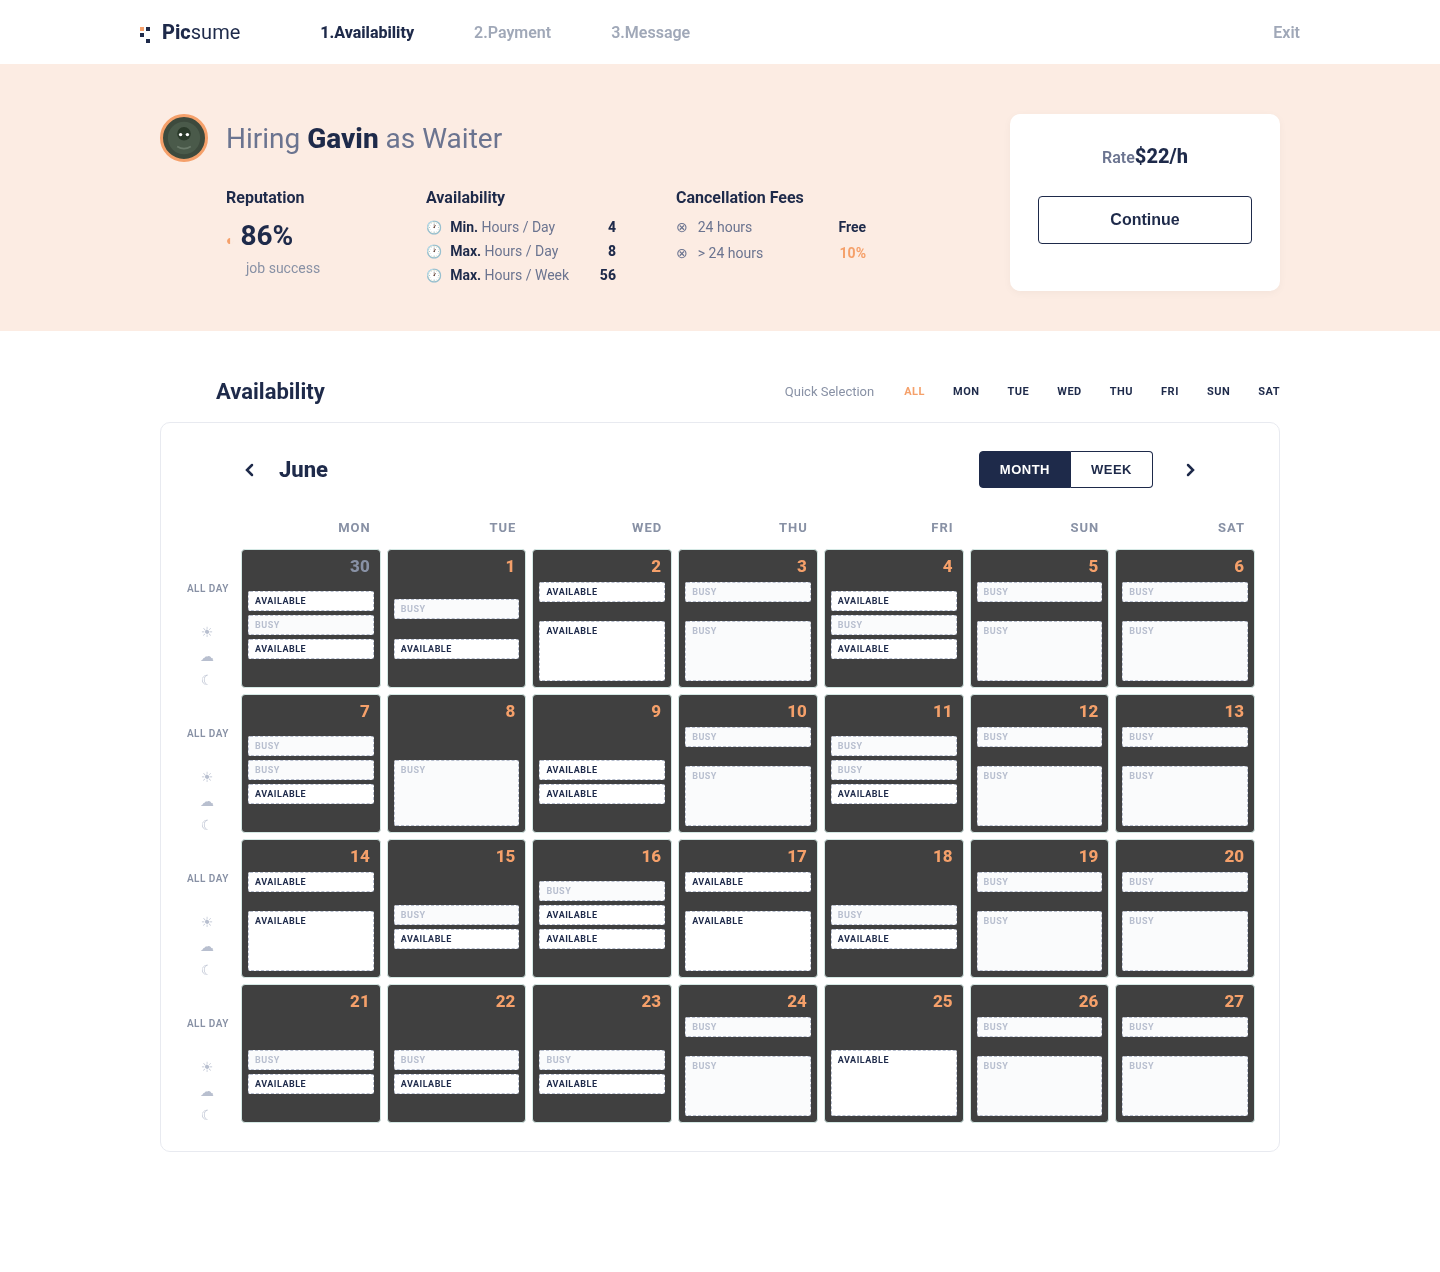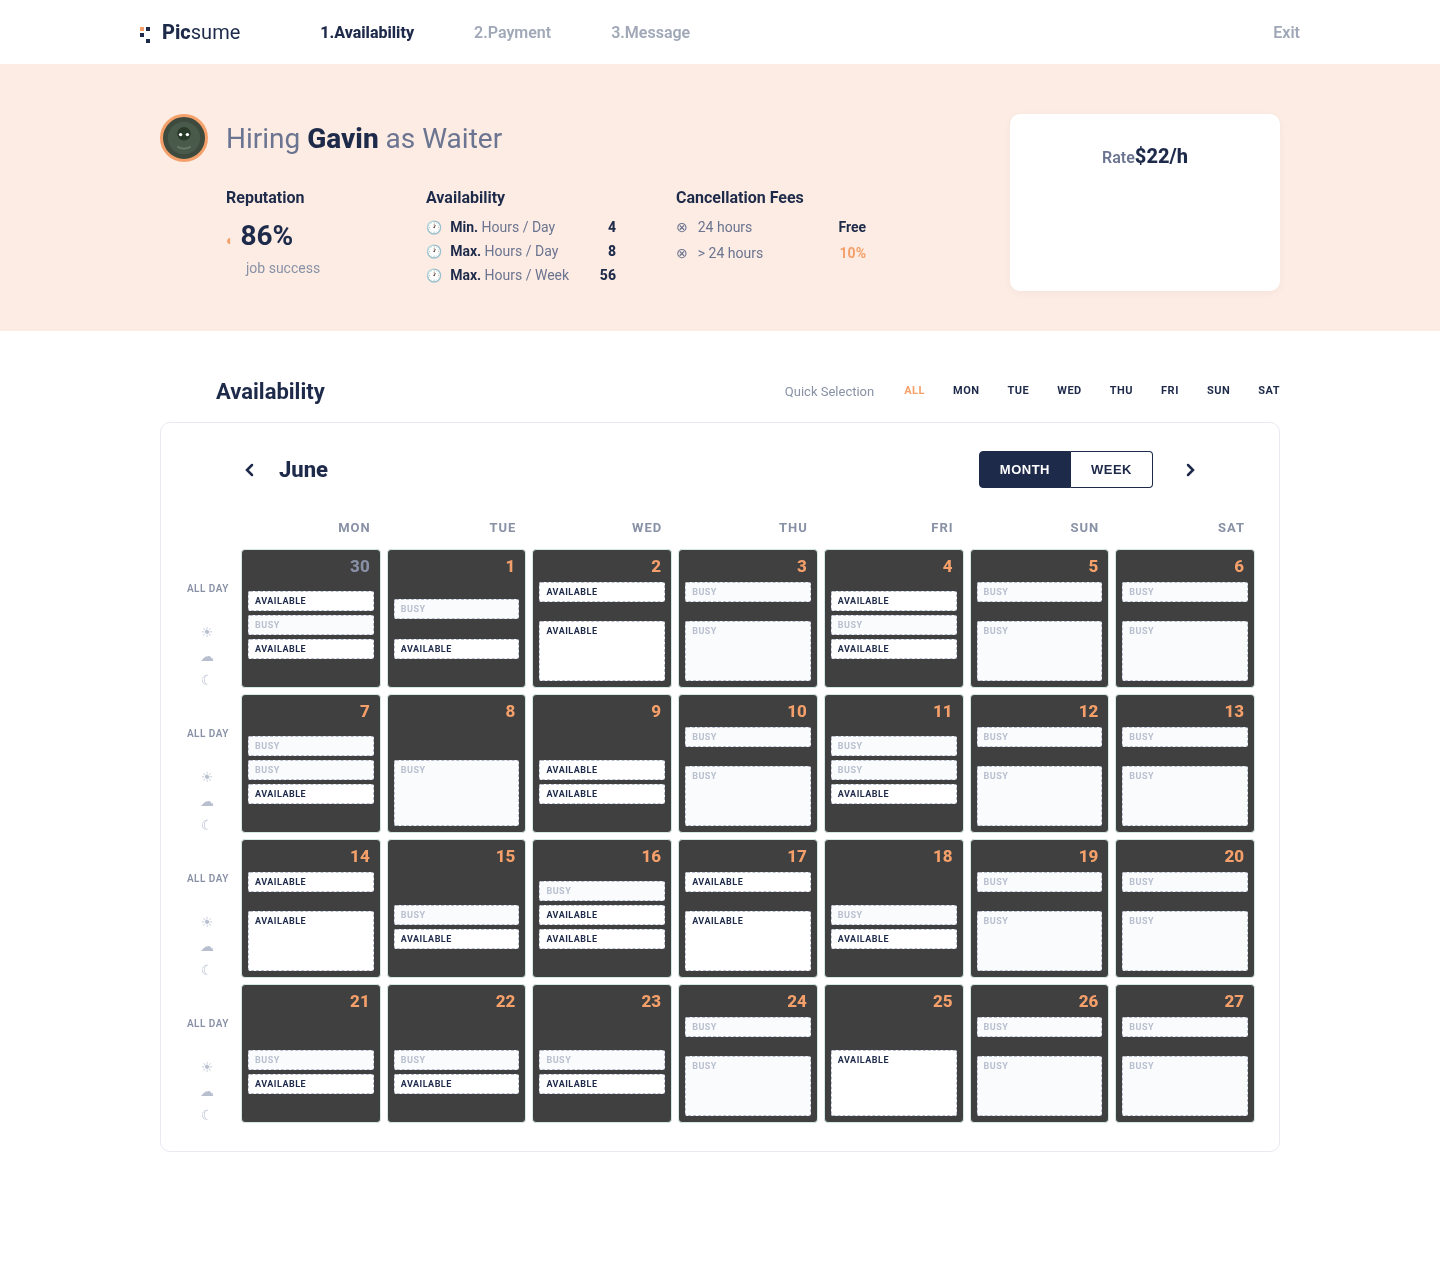--- a/index.html
+++ b/index.html
@@ -37,21 +37,21 @@
 .cancel-row .val.free{color:#1e2a4a}
 .cancel-row .val.pct{color:#f5a06a}
 .rate-card{background:#fff;border-radius:10px;padding:30px 28px;width:270px;box-shadow:0 2px 8px rgba(0,0,0,0.04)}
 .rate-row{display:flex;justify-content:center;align-items:baseline;margin-bottom:28px}
 .rate-label{font-size:16px;color:#6b7490;font-weight:600}
 .rate-val{font-size:20px;font-weight:800;color:#1e2a4a}
 .continue-btn{width:100%;padding:14px;border:1px solid #1e2a4a;border-radius:4px;background:#fff;color:#1e2a4a;font-size:16px;font-weight:600;cursor:pointer}
 .availability-section{max-width:1160px;margin:48px auto 0;padding:0 20px}
 .avail-header{display:flex;align-items:center;margin-bottom:18px}
 .avail-header h2{font-size:22px;font-weight:700;color:#1e2a4a;margin-left:56px}
-.quick-sel{margin-left:auto;display:flex;align-items:flex-start;gap:22px;font-size:11px}
+.quick-sel{margin-left:auto;display:flex;align-items:center;gap:22px;font-size:11px}
 .quick-label{color:#8891a5;font-size:13px;margin-right:8px;font-weight:400}
 .quick-item{color:#1e2a4a;font-weight:700;cursor:pointer;letter-spacing:0.5px}
 .quick-item.active{color:#f5a06a}
 .calendar-card{background:#fff;border:1px solid #e8eaf0;border-radius:10px;padding:28px 24px}
 .cal-top{display:flex;align-items:center;margin:0 50px 24px}
 .nav-arrow{font-size:20px;color:#1e2a4a;cursor:pointer;padding:4px 8px;font-weight:700}
 .month-name{font-size:22px;font-weight:800;color:#1e2a4a;margin-left:14px}
 .view-toggle{margin-left:auto;display:flex;align-items:center;gap:0}
 .vt-btn{padding:10px 20px;font-size:13px;font-weight:700;border:1px solid #1e2a4a;cursor:pointer;letter-spacing:0.5px}
 .vt-btn.active{background:#1e2a4a;color:#fff;border-radius:4px 0 0 4px}
@@ -158,20 +158,21 @@
               </div>
             </div>
         </div>
       </div>
     </div>
     <div class="rate-card">
       <div class="rate-row">
         <span class="rate-label">Rate</span>
         <span class="rate-val">$22/h</span>
       </div>
+      <button class="continue-btn">Continue</button>
     </div>
   </div>
 </div>
 
 <div class="availability-section">
   <div class="avail-header">
     <h2>Availability</h2>
     <div class="quick-sel">
       <span class="quick-label">Quick Selection</span>
       <span id="quick-days" style="display: inline-flex; gap: 28px;">

